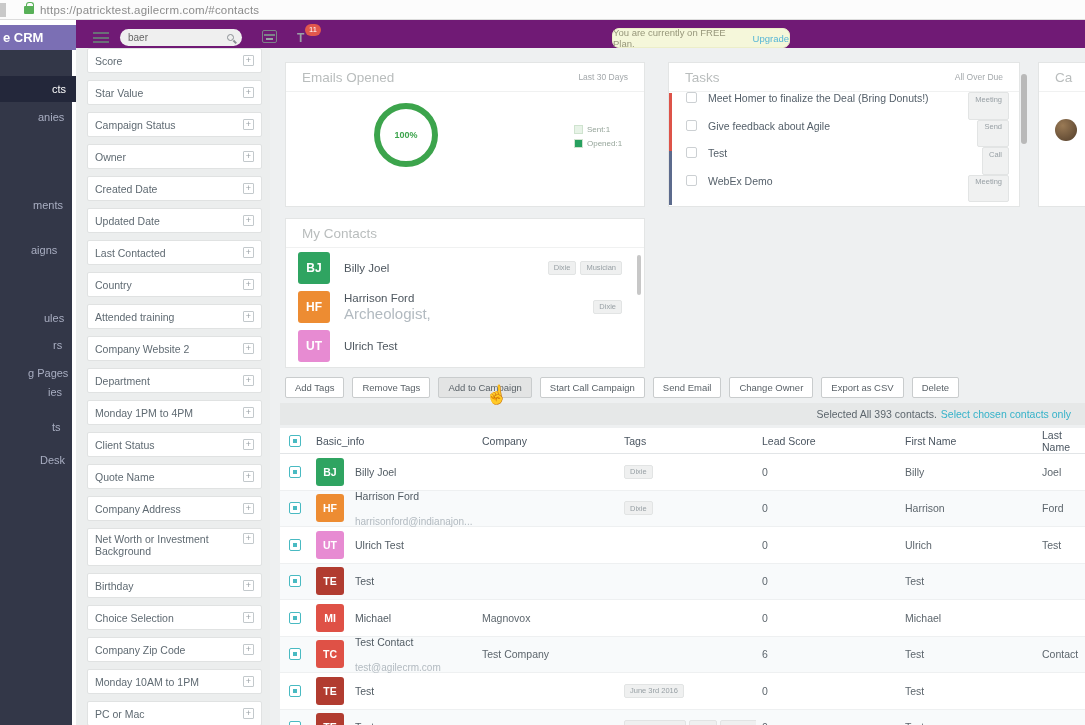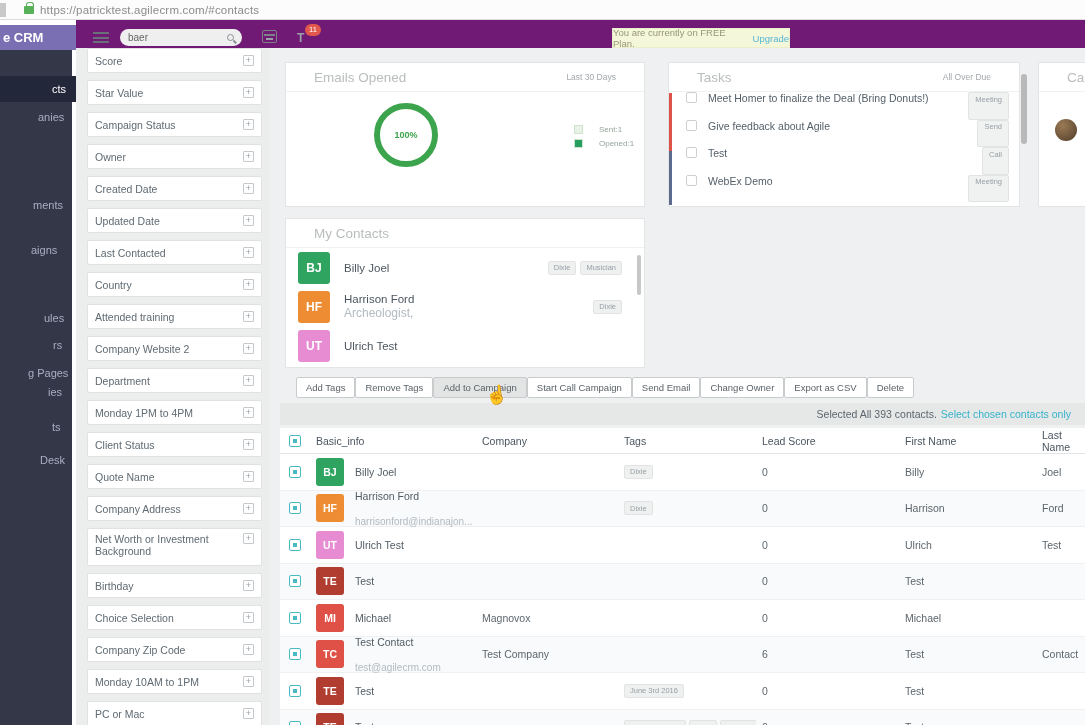--- a/index.html
+++ b/index.html
@@ -46,49 +46,49 @@
     transform:rotate(45deg)}
   .cal-icon{position:absolute;left:186px;top:10px;width:15px;height:13px;border:1.5px solid #7c8288;
     border-radius:2px;cursor:pointer}
   .cal-icon::before{content:"";position:absolute;left:1px;right:1px;top:3px;height:1.5px;background:#7c8288}
   .cal-icon::after{content:"";position:absolute;left:3px;top:7px;width:7px;height:1.5px;background:#9aa0a5}
   .tasks-icon{position:absolute;left:221px;top:11px;width:13px;height:13px;color:#9aa0a5;
     font-size:12px;font-weight:bold;cursor:pointer}
   .badge{position:absolute;left:229px;top:4px;min-width:16px;height:12px;background:#e2574c;
     border-radius:7px;color:#fff;font-size:7.5px;line-height:12px;text-align:center;padding:0 3px}
   .banner{position:absolute;left:536px;top:8px;width:178px;height:20px;background:#f5f7da;
-    border:1px solid #eceec9;border-radius:0;font-size:9.5px;color:#97977b;
+    border:1px solid #eceec9;border-radius:7px;font-size:9.5px;color:#97977b;
     display:flex;align-items:center;justify-content:center;gap:3px}
   .banner a{color:#56b6d6;text-decoration:none;cursor:pointer}
 
   
   .filter-panel{position:absolute;left:76px;top:48px;width:194px;height:677px;background:#eceeee;
     padding:0 8px 0 11px;overflow:hidden}
   .fcard{width:175px;height:25px;background:#fff;border:1px solid #e0e2e2;border-radius:2px;
     margin-bottom:7px;display:flex;align-items:center;justify-content:space-between;
     padding:0 7px;font-size:10.5px;color:#5f6a72;cursor:pointer}
   .fcard.tall{height:38px;align-items:flex-start;padding-top:4px}
   .fcard .flabel{width:142px;line-height:12px;overflow:hidden}
   .plus{width:11px;height:11px;border:1px solid #c3c9cc;border-radius:1px;color:#9aa1a6;
     font-size:9px;line-height:9px;text-align:center;flex-shrink:0;cursor:pointer}
 
   
   .main{position:absolute;left:270px;top:48px;width:815px;height:677px;background:#eef0f1}
   .card{position:absolute;background:#fff;border:1px solid #e3e5e5}
   .card-head{height:29px;border-bottom:1px solid #f0f1f1;display:flex;align-items:center;
-    padding:0 28px;justify-content:space-between}
+    padding:0 16px;justify-content:space-between}
   .card-title{font-size:13.5px;color:#b9bdbd;font-weight:normal}
   .card-sub{font-size:8.5px;color:#a3a8ab}
 
   #emails-card{left:15px;top:14px;width:360px;height:145px}
   .donut{position:absolute;left:88px;top:40px;width:64px;height:64px;border:6px solid #3ca44c;
     border-radius:50%;display:flex;align-items:center;justify-content:center}
   .donut span{font-size:9px;font-weight:bold;color:#3ca44c}
   .legend{position:absolute;left:288px;top:62px}
-  .lrow{display:flex;align-items:center;gap:16px;margin-bottom:5px}
+  .lrow{display:flex;align-items:center;gap:4px;margin-bottom:5px}
   .lsw{width:9px;height:9px;border:1px solid #cfe3cf}
   .lrow span{font-size:8px;color:#96a59a}
 
   #tasks-card{left:398px;top:14px;width:352px;height:145px}
   .task-strip{position:absolute;left:0;top:30px;bottom:1px;width:3px;
     background:linear-gradient(#dd5349 0 52%, #5c6b8d 52% 100%)}
   .task-row{height:27.5px;display:flex;padding:0 10px 0 17px}
   .tcb{width:11px;height:11px;border:1px solid #ccd0d3;border-radius:2px;background:#fff;
     margin-right:11px;flex-shrink:0;cursor:pointer}
   .tlabel{font-size:10.5px;color:#55606a}
@@ -99,29 +99,29 @@
     border-radius:3px;cursor:pointer}
   #right-card{left:768px;top:14px;width:320px;height:145px}
   .mini-avatar{position:absolute;left:16px;top:56px;width:22px;height:22px;border-radius:50%;
     background:radial-gradient(circle at 35% 30%, #9a7a55, #513d2a)}
 
   #contacts-card{left:15px;top:170px;width:360px;height:150px;overflow:hidden}
   .crow{height:39px;display:flex;align-items:center;padding:0 22px 0 12px;cursor:pointer}
   .cavatar{width:32px;height:32px;border-radius:3px;color:#fff;font-size:12px;font-weight:bold;
     display:flex;align-items:center;justify-content:center;margin-right:14px;flex-shrink:0}
   .cmeta .cname{font-size:11.5px;color:#4d565e}
-  .cmeta .csub{font-size:12px;color:#b2bac0;margin-top:1px}
+  .cmeta .csub{font-size:15px;color:#b2bac0;margin-top:1px}
   .ctags{margin-left:auto;display:flex;gap:4px}
   .pill{font-size:7.5px;color:#98a0a5;background:#eff0f0;border:1px solid #e2e4e4;
     border-radius:2px;padding:1.5px 5px;white-space:nowrap}
   .c-scrollbar{position:absolute;right:3px;top:36px;width:4px;height:40px;background:#c7c7c7;
     border-radius:2px;cursor:pointer}
 
   
-  .actions{position:absolute;left:26px;top:329px;display:flex;gap:0}
+  .actions{position:absolute;left:15px;top:329px;display:flex;gap:8px}
   .abtn{height:21px;line-height:19px;padding:0 9px;font-size:9.5px;color:#5a6268;background:#fff;
     border:1px solid #c9cccd;border-radius:2px;cursor:pointer;white-space:nowrap}
   .abtn.active{background:#e3e4e4}
   .sel-bar{position:absolute;left:10px;right:0;top:355px;height:22px;background:#e6e8e8;
     display:flex;align-items:center;justify-content:flex-end;padding-right:14px;gap:4px}
   .sel-bar .stext{font-size:10.5px;color:#5d666d}
   .sel-bar a{font-size:10.5px;color:#35b2c9;text-decoration:none;cursor:pointer}
 
   
   .table{position:absolute;left:10px;right:0;top:380px;bottom:0;background:#fff;overflow:hidden}

